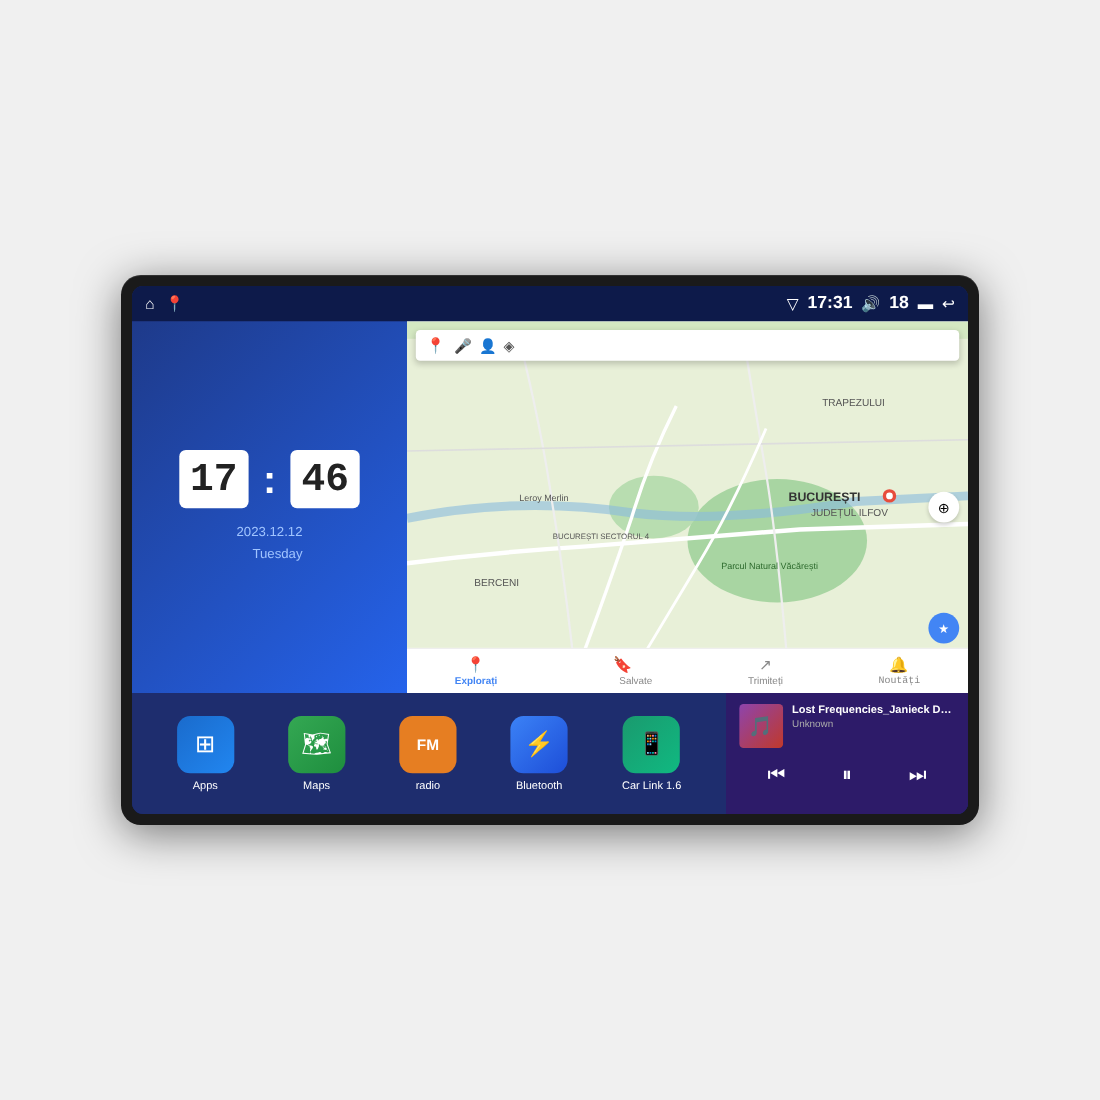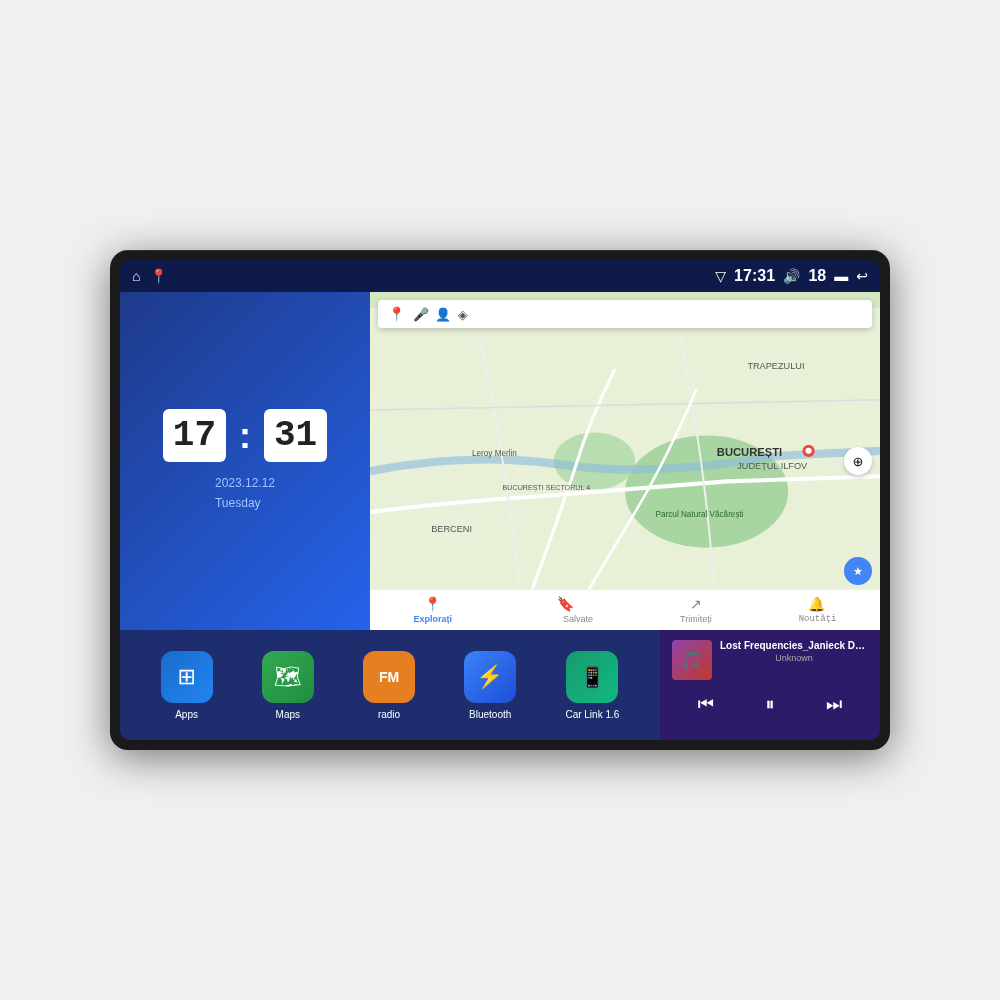--- a/index.html
+++ b/index.html
@@ -106,21 +106,21 @@
       font-family: 'Courier New', monospace;
     }
     .clock-colon {
       color: white;
       font-size: 36px;
       font-weight: bold;
     }
     .clock-date {
       color: #a0c4ff;
       font-size: 12px;
-      text-align: left;
+      text-align: right;
       line-height: 1.6;
     }
 
     
     .map-widget {
       flex: 1;
       background: #e8e8e8;
       position: relative;
       overflow: hidden;
     }
@@ -280,21 +280,20 @@
       font-size: 10px;
       font-weight: bold;
       white-space: nowrap;
       overflow: hidden;
       text-overflow: ellipsis;
     }
     .music-artist {
       color: #aaa;
       font-size: 9px;
       margin-top: 2px;
-      text-align: center;
     }
     .music-controls {
       display: flex;
       justify-content: space-around;
       align-items: center;
     }
     .music-btn {
       color: white;
       font-size: 18px;
       cursor: pointer;
@@ -332,21 +331,21 @@
     </div>
 
     <div class="main-content">
 
       <div class="top-section">
 
         <div class="clock-widget">
           <div class="clock-display">
             <div class="clock-digit">17</div>
             <div class="clock-colon">:</div>
-            <div class="clock-digit">31</div>
+            <div class="clock-digit">46</div>
           </div>
           <div class="clock-date">
             <div>2023.12.12</div>
             <div>Tuesday</div>
           </div>
         </div>
 
         <div class="map-widget">
           <div class="map-bg">
 

